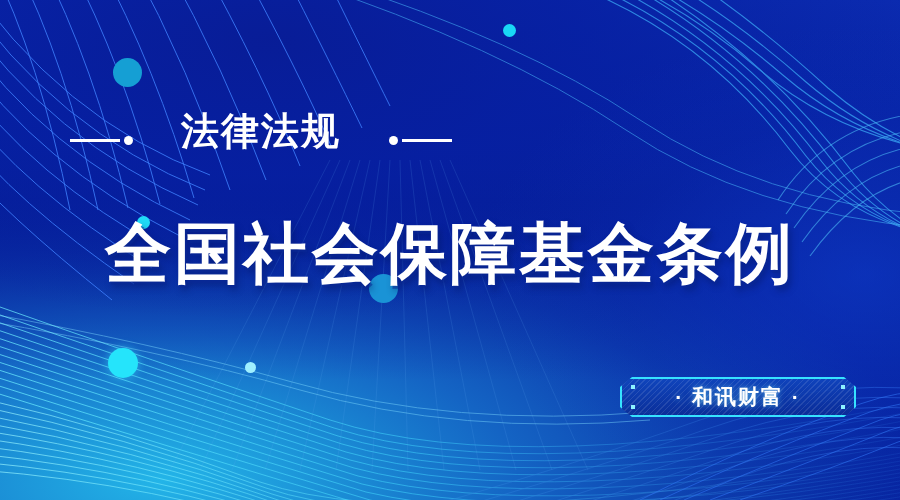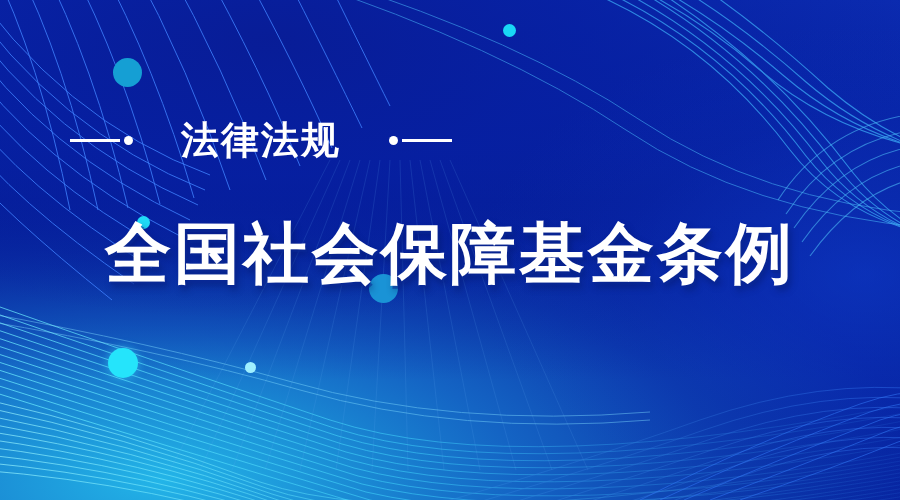--- a/index.html
+++ b/index.html
@@ -81,21 +81,20 @@
     width: 29px; height: 29px;
     background: #1a93d6;
   }
 
   
   .subtitle-row {
     position: absolute;
     left: 70px;
     top: 112px;
     display: flex;
-    align-items: center;
     height: 56px;
   }
   .orn {
     display: flex;
     align-items: center;
   }
   .orn-line {
     display: block;
     width: 50px;
     height: 3px;
@@ -355,14 +354,23 @@
     </span>
     <span class="subtitle-text">法律法规</span>
     <span class="orn orn-right">
       <span class="orn-dot"></span>
       <span class="orn-line"></span>
     </span>
   </div>
 
   <div class="main-title">全国社会保障基金条例</div>
 
+  <div class="badge">
+    <div class="badge-plate">
+      <span class="badge-corner bc-tl"></span>
+      <span class="badge-corner bc-tr"></span>
+      <span class="badge-corner bc-bl"></span>
+      <span class="badge-corner bc-br"></span>
+    </div>
+    <div class="badge-label">· 和讯财富 ·</div>
+  </div>
 
 </div>
 
 </body></html>

